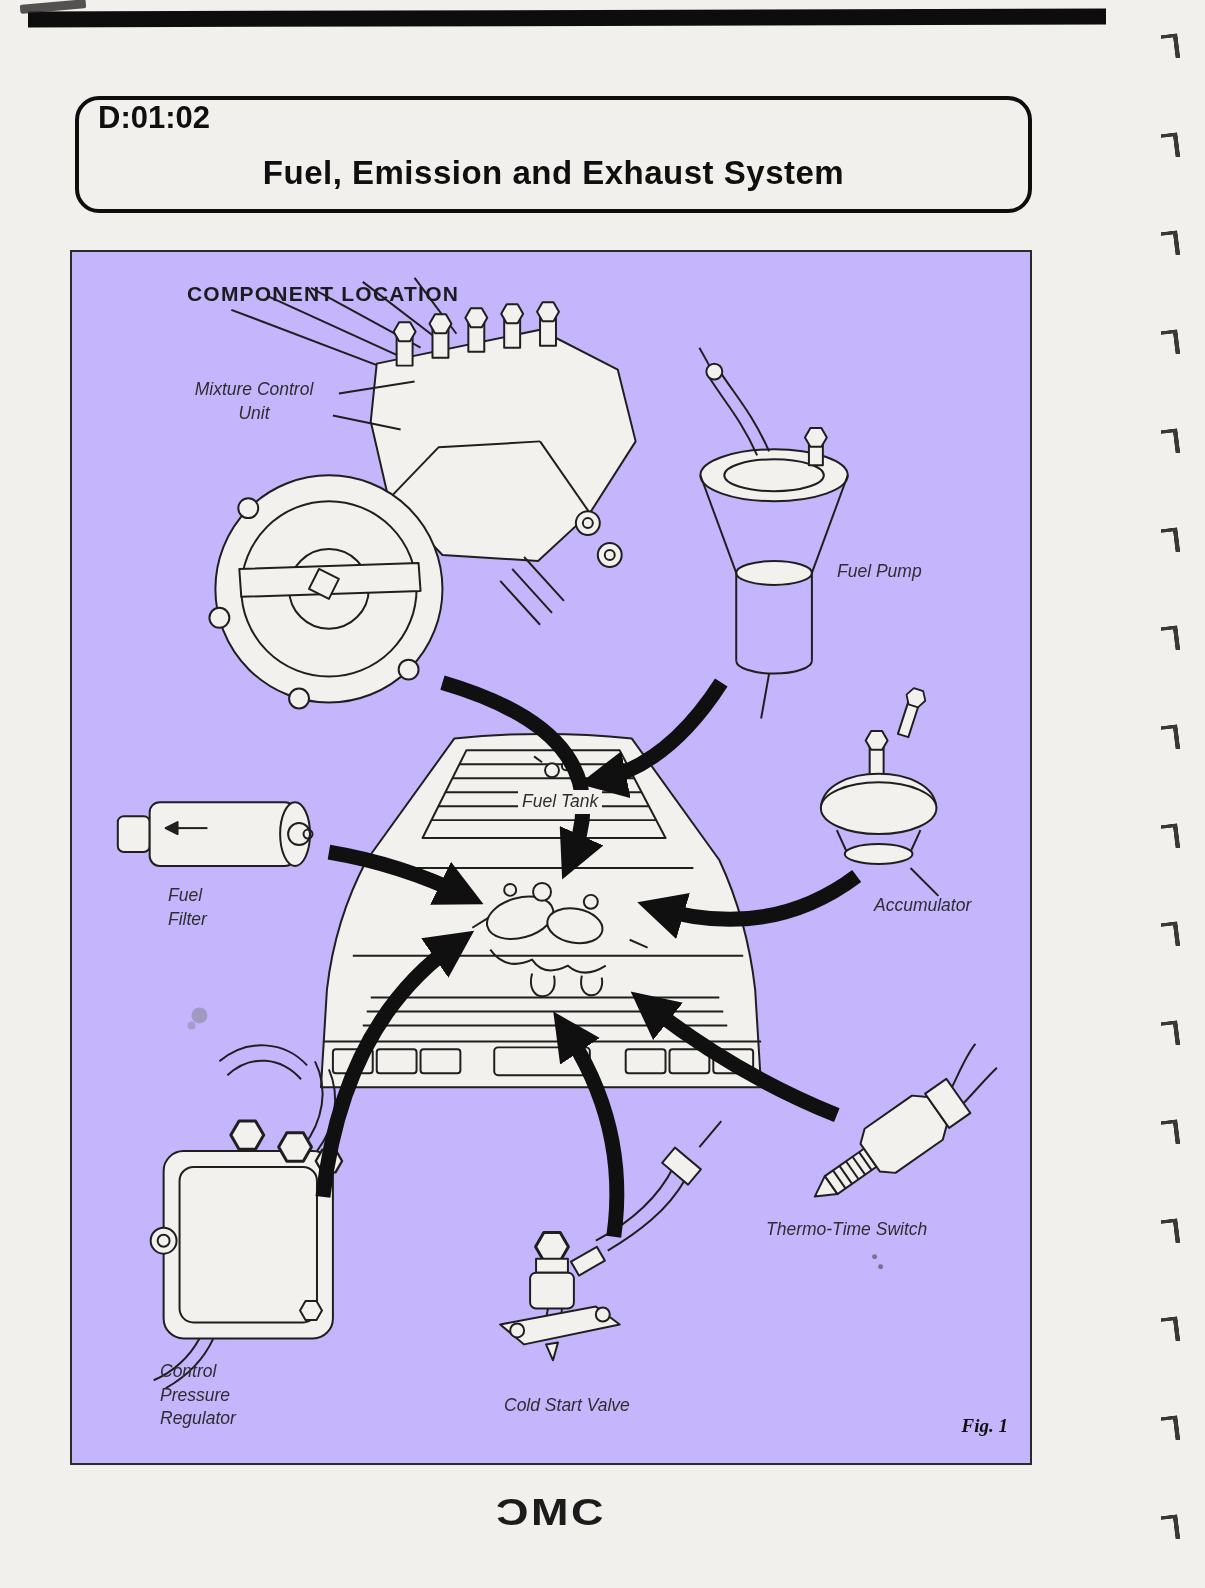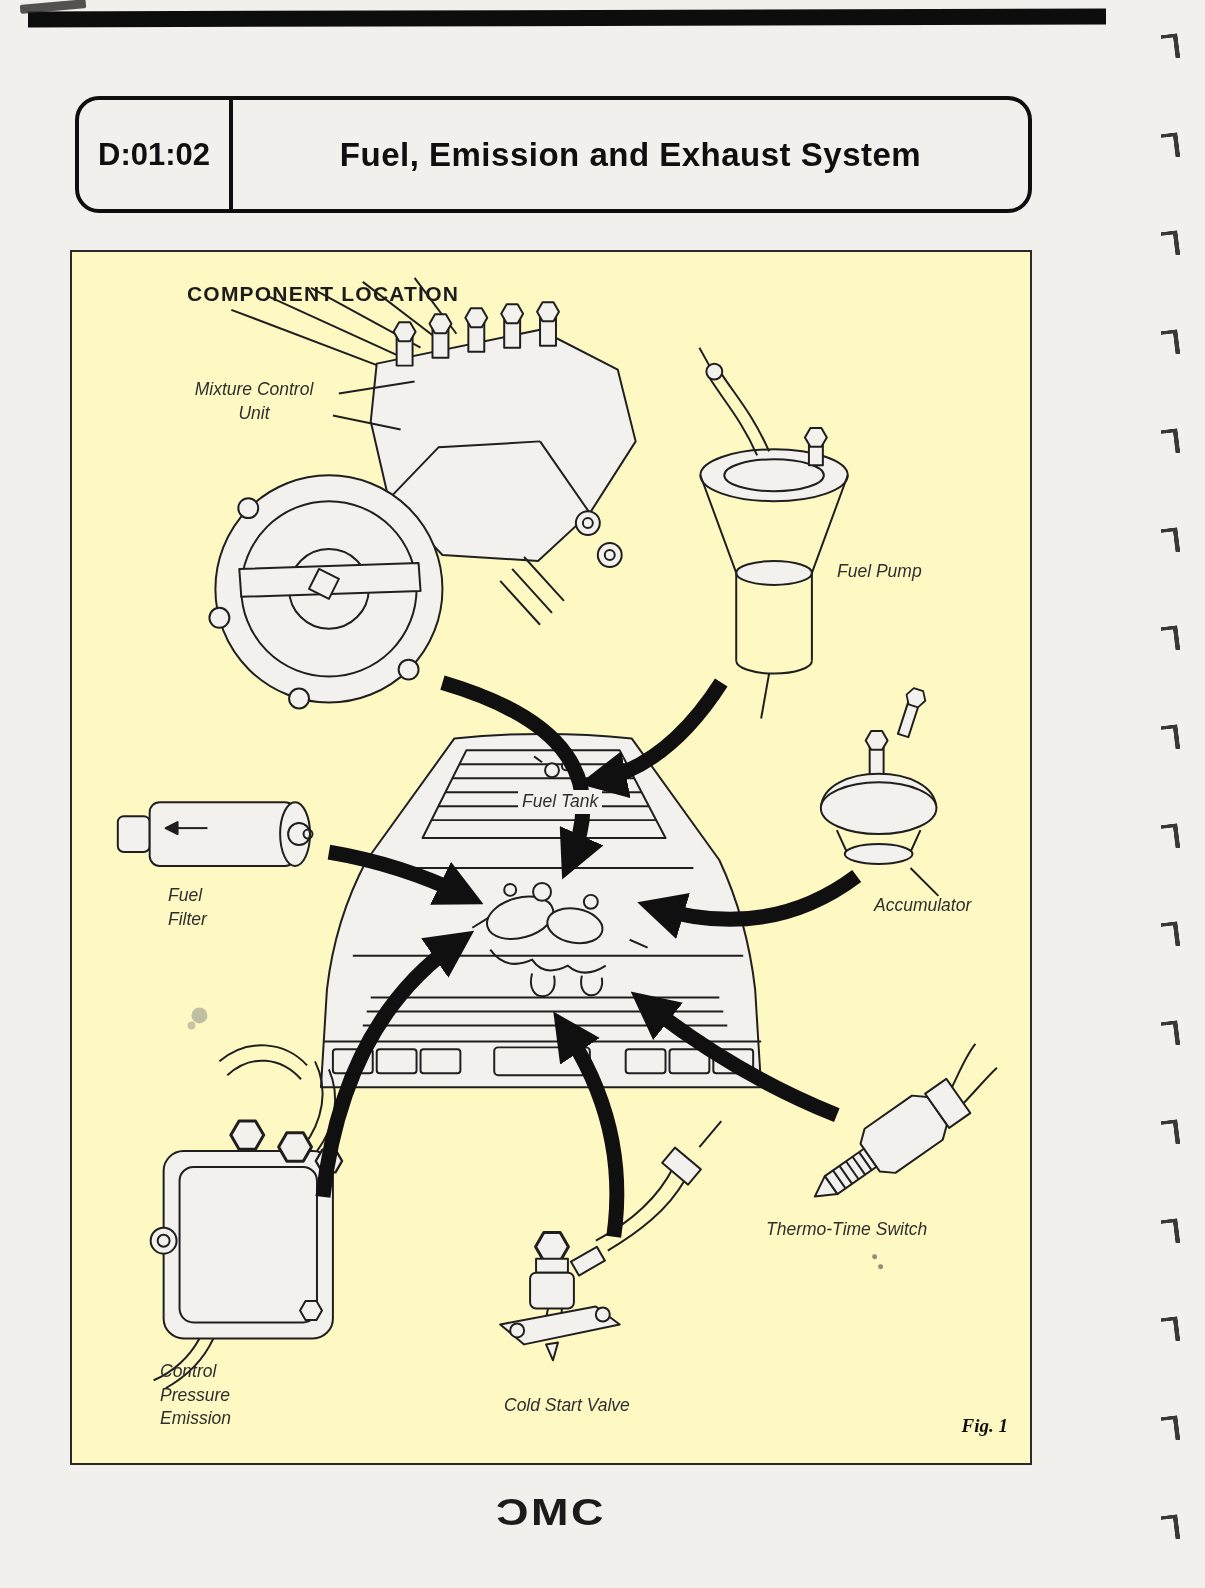--- a/index.html
+++ b/index.html
@@ -6,26 +6,26 @@
   html,body { width:1205px; height:1588px; }
   body { background:#e9e7e3; font-family:"Liberation Sans", sans-serif; }
   .page { position:relative; width:1205px; height:1588px; background:#f2f0ec; overflow:hidden; }
 
   .top-bar { position:absolute; left:28px; top:10px; width:1078px; height:16px; background:#0d0d0d; transform:rotate(-0.15deg); }
   .corner-scribble { position:absolute; left:20px; top:2px; width:66px; height:9px; background:#2a2a2a; transform:rotate(-5deg); border-radius:2px; opacity:.8; }
 
   .binding-strip { position:absolute; right:12px; top:34px; height:1506px; width:46px; display:flex; flex-direction:column; justify-content:space-between; align-items:center; }
   .binding-mark { width:17px; height:25px; border-top:4px solid #1f1f1f; border-right:5px solid #1f1f1f; transform:rotate(-7deg); opacity:.88; border-radius:1px; }
 
-  .header-box { position:absolute; left:75px; top:96px; width:957px; height:117px; border:4px solid #0e0e0e; border-radius:24px; background:#f2f0ec; display:flex; overflow:hidden; }
+  .header-box { position:absolute; left:75px; top:96px; width:957px; height:117px; border:4px solid #0e0e0e; border-radius:24px; background:#f2f0ec; display:flex; overflow:hidden;flex-direction:column; }
   .header-code { width:150px; display:flex; align-items:center; justify-content:center; font-size:31px; font-weight:bold; color:#0f0f0f; }
   .header-divider { width:4px; background:#0e0e0e; }
   .header-title { flex:1; display:flex; align-items:center; justify-content:center; font-size:33px; font-weight:bold; color:#0f0f0f; letter-spacing:.5px; }
 
-  .figure-frame { position:absolute; left:70px; top:250px; width:962px; height:1215px; border:2px solid #2a2a2a; background:#fef9c3; }
+  .figure-frame { position:absolute; left:70px; top:250px; width:962px; height:1215px; border:2px solid #2a2a2a; background:#c4b5fd; }
   .figure-heading { position:absolute; left:115px; top:30px; font-size:21px; font-weight:bold; letter-spacing:1.2px; color:#1c1c1c; z-index:2; }
   .diagram-svg { position:absolute; left:0; top:0; width:100%; height:100%; z-index:1; }
 
   .diagram-label { position:absolute; font-size:17.5px; color:#2e2e2e; white-space:pre-line; line-height:1.35; z-index:2;font-style:italic; }
   #label-mixture { left:96px; top:126px; width:172px; text-align:center; }
   #label-fuel-pump { left:765px; top:308px; }
   #label-fuel-tank { left:446px; top:538px; background:#f3f1ee; padding:0 4px; }
   #label-fuel-filter { left:80px; top:632px;margin-left:16px; }
   #label-accumulator { left:802px; top:642px; }
   #label-cpr { left:88px; top:1108px; }
@@ -268,21 +268,21 @@
 
     <div class="diagram-label" id="label-mixture">Mixture Control
 Unit</div>
     <div class="diagram-label" id="label-fuel-pump">Fuel Pump</div>
     <div class="diagram-label" id="label-fuel-tank">Fuel Tank</div>
     <div class="diagram-label" id="label-fuel-filter">Fuel
 Filter</div>
     <div class="diagram-label" id="label-accumulator">Accumulator</div>
     <div class="diagram-label" id="label-cpr">Control
 Pressure
-Emission</div>
+Regulator</div>
     <div class="diagram-label" id="label-cold-start">Cold Start Valve</div>
     <div class="diagram-label" id="label-thermo">Thermo-Time Switch</div>
 
     <div class="fig-caption">Fig. 1</div>
   </div>
 
   <div class="footer-logo">ƆMC</div>
 
 </div>
 

